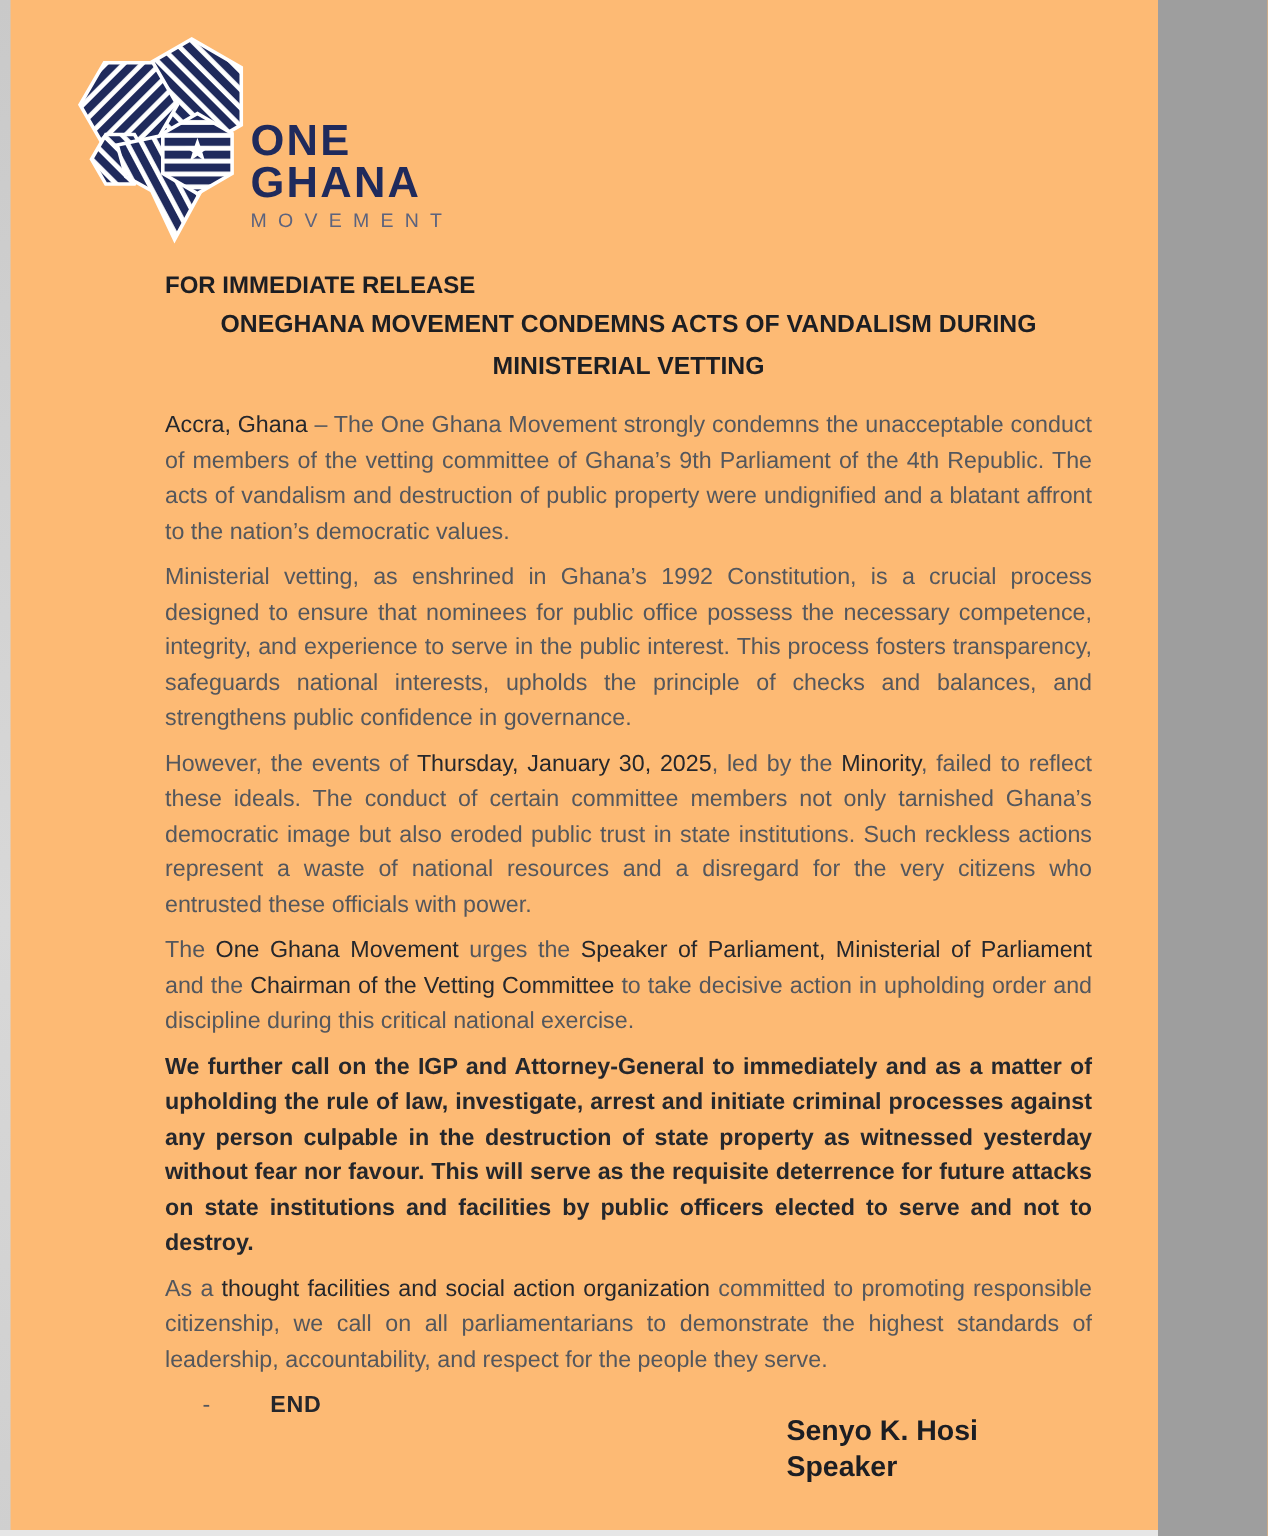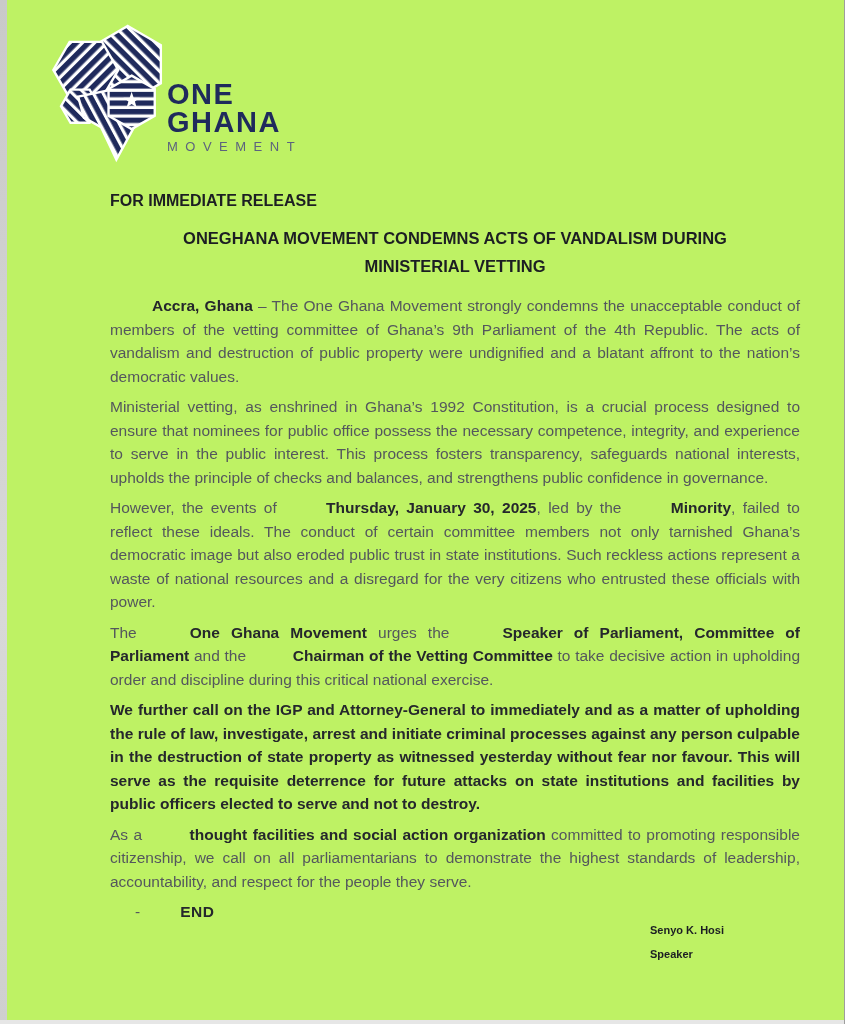--- a/index.html
+++ b/index.html
@@ -3,22 +3,22 @@
 <meta charset="utf-8">
 <style>
   html,body{margin:0;padding:0;}
   body{
     background:#9e9e9e;
     font-family:"Liberation Sans","DejaVu Sans",sans-serif;
     -webkit-font-smoothing:antialiased;
   }
   .page{
     position:relative;
-    width:844px;height:1024px;
-    background:#bef264;
+    width:772px;height:1024px;
+    background:#fdba74;
     overflow:hidden;
   }
   .photo-edge-left{
     position:absolute;left:0;top:0;bottom:0;width:7px;
     background:linear-gradient(180deg,#c9c9c9,#d8d8d8 60%,#cfcfcf);
   }
   .photo-edge-bottom{
     position:absolute;left:0;right:0;bottom:0;height:4px;
     background:#e6e6e6;
   }
@@ -31,53 +31,53 @@
   .brand-line1,.brand-line2{
     font-size:29px;font-weight:700;color:#1f2a5c;letter-spacing:1.5px;
     line-height:28px;
   }
   .brand-line3{
     margin-top:4px;
     font-size:13px;font-weight:500;color:#5c637e;letter-spacing:7.5px;text-align:center;
   }
   
   .content{
-    position:absolute;left:110px;right:44px;top:189px;
+    position:absolute;left:110px;right:44px;top:179px;
     color:#54575d;
   }
   .release-block{
     font-size:16px;font-weight:700;color:#1c1e23;line-height:23px;
   }
   .doc-title{
-    margin-top:12px;
+    margin-top:0;
     text-align:center;
     font-size:16.5px;font-weight:700;color:#1c1e23;line-height:28px;
   }
   .paras{margin-top:14px;}
   p.para{
     margin:0 0 7px 0;
     font-size:15.5px;line-height:23.5px;
     text-align:justify;
     color:#54575d;
   }
-  p.para .b{font-weight:700;color:#25272c;margin-left:42px;}
+  p.para .b{font-weight:400;color:#25272c;}
   p.para.allbold{font-weight:700;color:#25272c;}
   .end-line{
     margin-top:5px;
     padding-left:25px;
     font-size:15.5px;line-height:23.5px;color:#25272c;
   }
   .end-line .dash{font-weight:400;color:#54575d;}
   .end-line .end-label{font-weight:700;margin-left:40px;letter-spacing:.5px;}
   .signature{
     margin-top:-6px;
     width:fit-content;
     margin-left:auto;
     margin-right:76px;
-    font-size:11px;font-weight:700;color:#1c1e23;line-height:24px;
+    font-size:19px;font-weight:700;color:#1c1e23;line-height:24px;
     text-align:left;
   }
 </style>
 </head>
 <body>
 
 <div class="page">
   <div class="photo-edge-left"></div>
   <div class="photo-edge-bottom"></div>
 
@@ -128,21 +128,21 @@
     </div>
 
     <div class="paras">
 
       <p class="para"><span class="b">Accra, Ghana</span><span> – The One Ghana Movement strongly condemns the unacceptable conduct of members of the vetting committee of Ghana’s 9th Parliament of the 4th Republic. The acts of vandalism and destruction of public property were undignified and a blatant affront to the nation’s democratic values.</span></p>
 
       <p class="para"><span>Ministerial vetting, as enshrined in Ghana’s 1992 Constitution, is a crucial process designed to ensure that nominees for public office possess the necessary competence, integrity, and experience to serve in the public interest. This process fosters transparency, safeguards national interests, upholds the principle of checks and balances, and strengthens public confidence in governance.</span></p>
 
       <p class="para"><span>However, the events of </span><span class="b">Thursday, January 30, 2025</span><span>, led by the </span><span class="b">Minority</span><span>, failed to reflect these ideals. The conduct of certain committee members not only tarnished Ghana’s democratic image but also eroded public trust in state institutions. Such reckless actions represent a waste of national resources and a disregard for the very citizens who entrusted these officials with power.</span></p>
 
-      <p class="para"><span>The </span><span class="b">One Ghana Movement</span><span> urges the </span><span class="b">Speaker of Parliament, Committee of Parliament</span><span> and the </span><span class="b">Chairman of the Vetting Committee</span><span> to take decisive action in upholding order and discipline during this critical national exercise.</span></p>
+      <p class="para"><span>The </span><span class="b">One Ghana Movement</span><span> urges the </span><span class="b">Speaker of Parliament, Ministerial of Parliament</span><span> and the </span><span class="b">Chairman of the Vetting Committee</span><span> to take decisive action in upholding order and discipline during this critical national exercise.</span></p>
 
       <p class="para allbold"><span>We further call on the IGP and Attorney-General to immediately and as a matter of upholding the rule of law, investigate, arrest and initiate criminal processes against any person culpable in the destruction of state property as witnessed yesterday without fear nor favour. This will serve as the requisite deterrence for future attacks on state institutions and facilities by public officers elected to serve and not to destroy.</span></p>
 
       <p class="para"><span>As a </span><span class="b">thought facilities and social action organization</span><span> committed to promoting responsible citizenship, we call on all parliamentarians to demonstrate the highest standards of leadership, accountability, and respect for the people they serve.</span></p>
 
     </div>
 
     <div class="end-line"><span class="dash">-</span><span class="end-label">END</span></div>
 
     <div class="signature">

